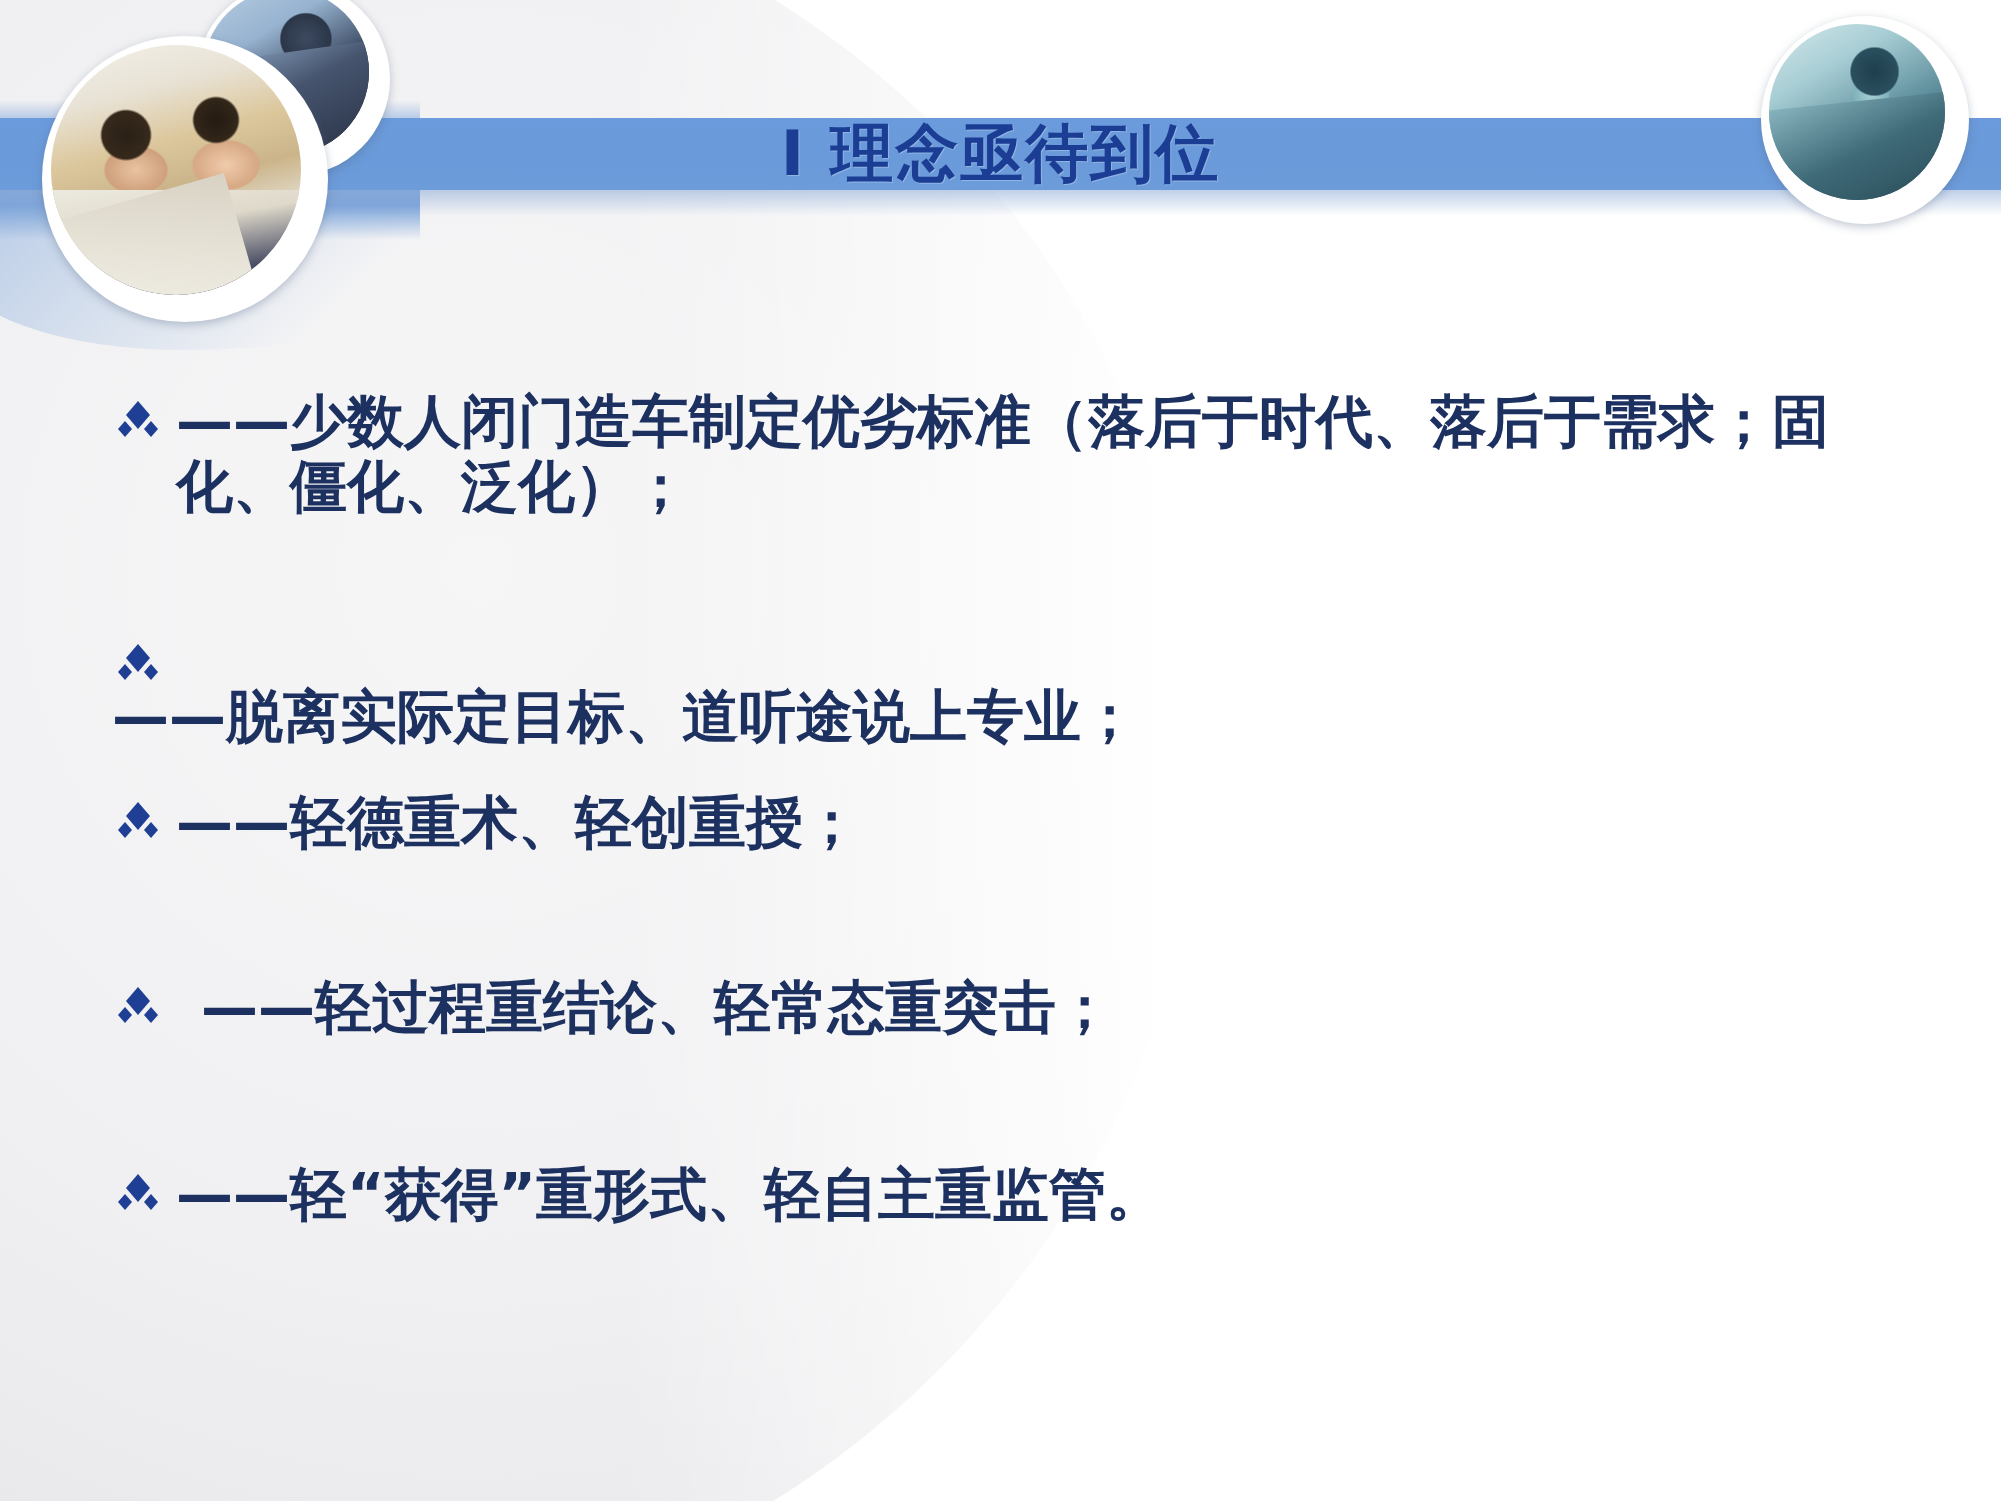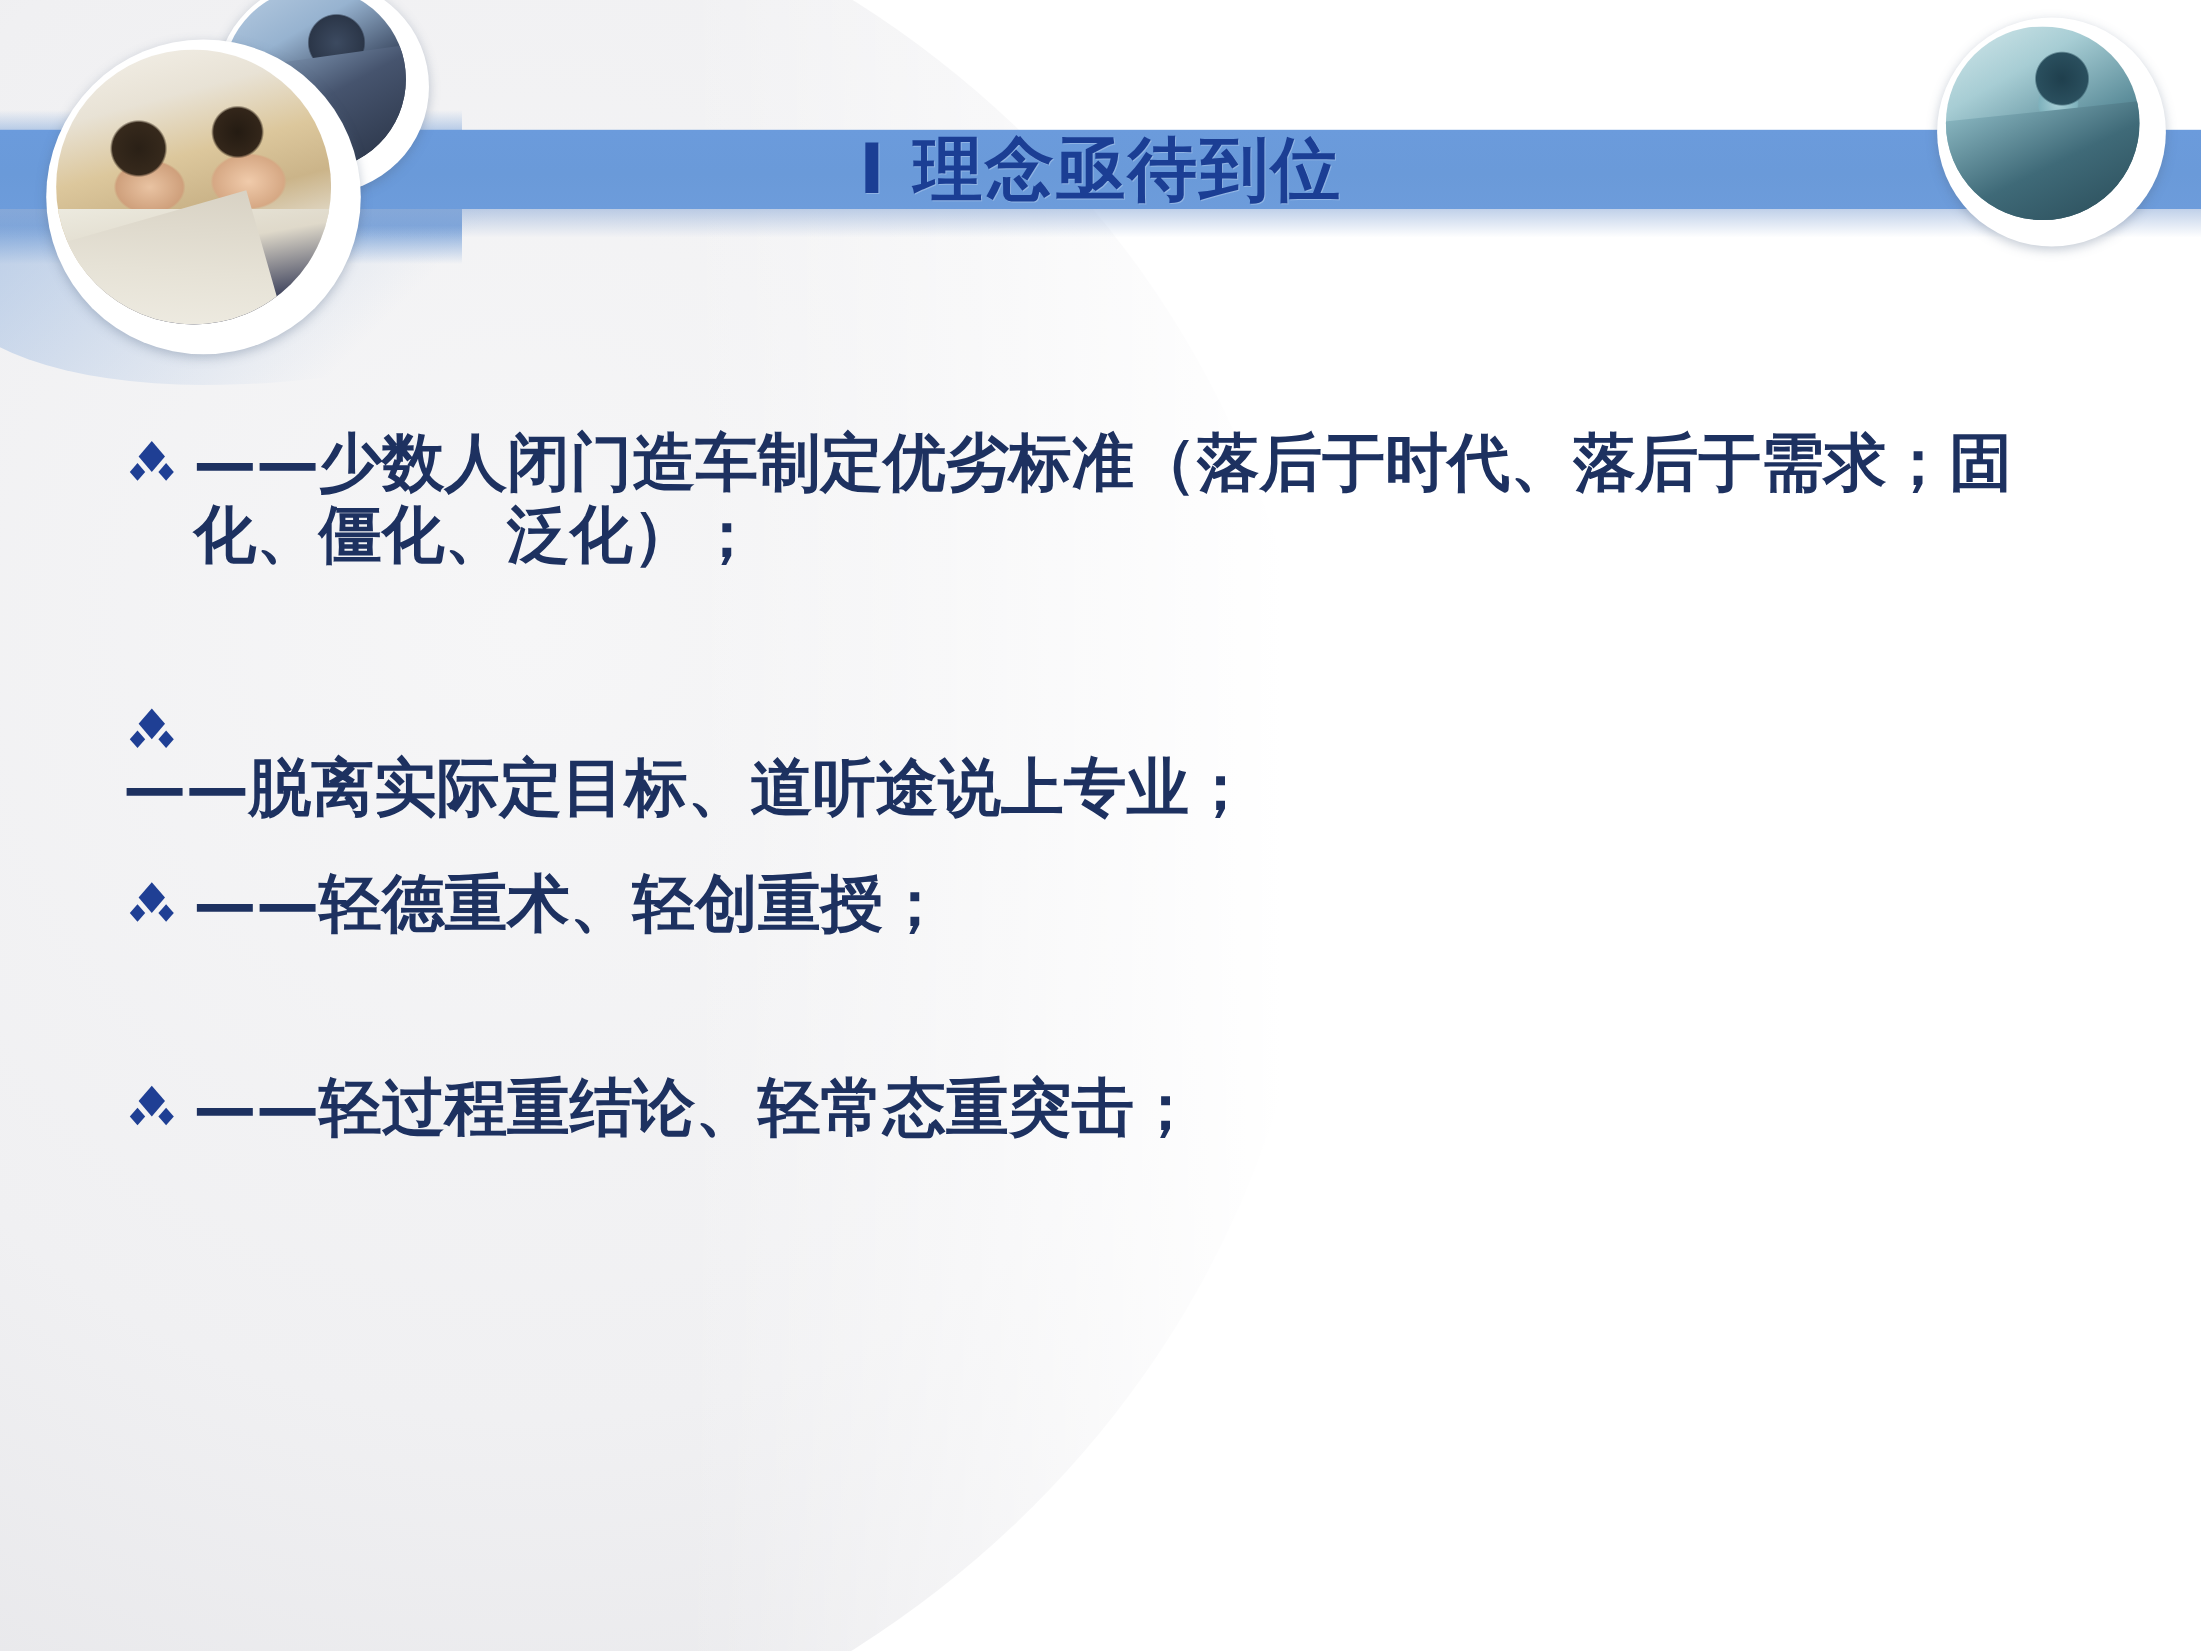--- a/index.html
+++ b/index.html
@@ -167,21 +167,21 @@
     font-size: 57px;
     font-weight: bold;
     line-height: 1.14;
     letter-spacing: 0px;
     color: #1d3160;
     white-space: pre-line;
   }
   .b1 { left: 112px; top: 352px; width: 1830px; margin-top: 37px; }
   .b2 { left: 112px; top: 632px; width: 1700px; flex-direction: column; }
   .b3 { left: 112px; top: 790px; width: 1700px; }
-  .b4 { left: 112px; top: 975px; width: 1700px; }
+  .b4 { left: 112px; top: 975px; width: 1700px; gap: 25px; }
   .b5 { left: 112px; top: 1162px; width: 1700px; }
 </style>
 </head>
 <body>
 
 <div class="bg-arc"></div>
 <div class="bg-arc-fadeR"></div>
 
 <div class="header-wedge"></div>
 <div class="swoosh"></div>
@@ -238,14 +238,24 @@
     <span class="diamond-icon">
       <svg width="52" height="52" viewBox="0 0 52 52">
         <polygon points="26,6 38,20 26,34 14,20" fill="#1f3f94"></polygon>
         <polygon points="13,26 20,34 13,42 6,34" fill="#1f3f94"></polygon>
         <polygon points="39,26 46,34 39,42 32,34" fill="#1f3f94"></polygon>
       </svg>
     </span>
     <span class="bullet-text">——轻过程重结论、轻常态重突击；</span>
   </div>
 
+  <div class="bullet b5">
+    <span class="diamond-icon">
+      <svg width="52" height="52" viewBox="0 0 52 52">
+        <polygon points="26,6 38,20 26,34 14,20" fill="#1f3f94"></polygon>
+        <polygon points="13,26 20,34 13,42 6,34" fill="#1f3f94"></polygon>
+        <polygon points="39,26 46,34 39,42 32,34" fill="#1f3f94"></polygon>
+      </svg>
+    </span>
+    <span class="bullet-text">——轻“获得”重形式、轻自主重监管。</span>
+  </div>
 
 </div>
 
 </body></html>

